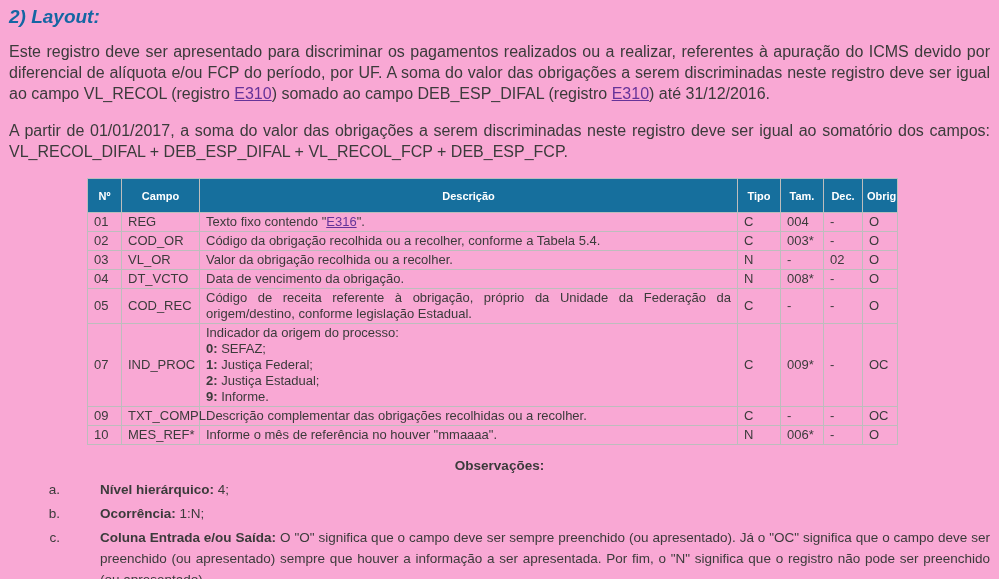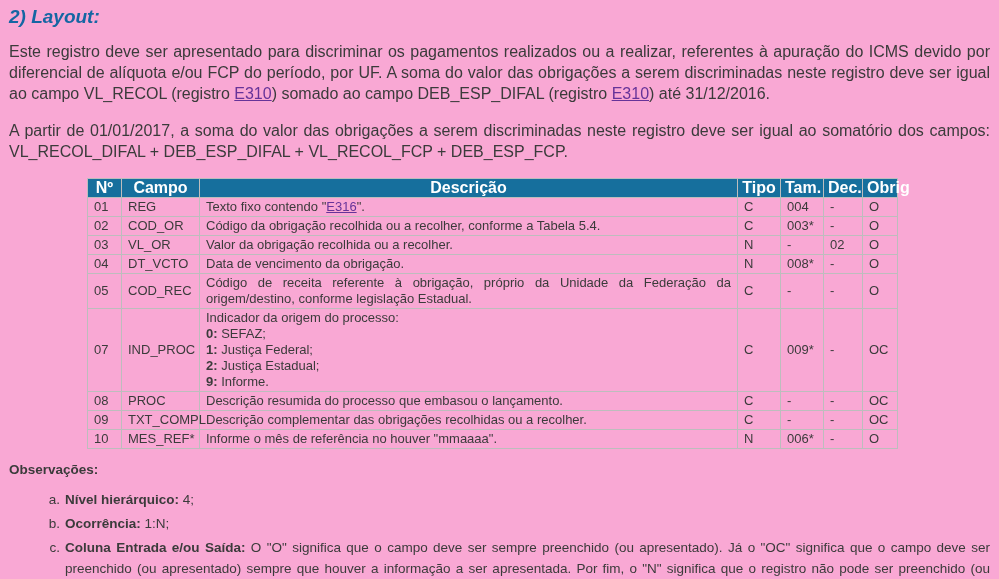--- a/index.html
+++ b/index.html
@@ -47,52 +47,53 @@
     width:810px;
     margin:1px 0 13px 78px;
     font-size:13px;
   }
   table.layout th{
     background:var(--table_header_bg,#166F9D);
     color:var(--table_header_text,#fff);
     font-weight:bold;
     border:1px solid var(--table_border,#BDBDBD);
     padding:0 4px;
-    height:18px;
+    height:34px;
     text-align:center;
-    font-size:16px;
+    font-size:11px;
   }
   table.layout td{
     border:1px solid var(--table_border,#BDBDBD);
     padding:1px 6px;
     vertical-align:middle;
     line-height:16px;
     height:19px;
   }
   td.c{text-align:left;}
   td.desc{text-align:justify;}
   .obs-heading{
     font-weight:bold;
     font-size:13.5px;
-    margin:0 0 12px 0;
+    margin:0 0 6px 0;
+    text-align:center;
   }
   .obs-list{margin-left:37px;}
   .obs-item{
     display:flex;
     margin-bottom:3px;
     font-size:13.5px;
     line-height:21px;
   }
   .obs-marker{
     flex:none;
     width:14px;
     text-align:right;
     margin-right:5px;
   }
-  .obs-body{flex:1;text-align:justify;}
+  .obs-body{flex:1;text-align:justify;margin-left:35px;}
 </style>
 </head>
 <body>
 
 <div class="page">
 
   <h2 class="title">2) Layout:</h2>
 
   <p class="para"><span>Este registro deve ser apresentado para discriminar os pagamentos realizados ou a realizar, referentes à apuração do ICMS devido por diferencial de alíquota e/ou FCP do período, por UF. A soma do valor das obrigações a serem discriminadas neste registro deve ser igual ao campo VL_RECOL (registro </span><a href="#" class="doc-link">E310</a><span>) somado ao campo DEB_ESP_DIFAL (registro </span><a href="#" class="doc-link">E310</a><span>) até 31/12/2016.</span></p>
 
@@ -168,29 +169,20 @@
       <tr>
         <td class="c">07</td>
         <td>IND_PROC</td>
         <td class="desc"><span>Indicador da origem do processo:</span><br>
           <b>0:</b><span> SEFAZ;</span><br>
           <b>1:</b><span> Justiça Federal;</span><br>
           <b>2:</b><span> Justiça Estadual;</span><br>
           <b>9:</b><span> Informe.</span></td>
         <td class="c">C</td>
         <td class="c">009*</td>
-        <td class="c">-</td>
-        <td class="c">OC</td>
-      </tr>
-      <tr>
-        <td class="c">08</td>
-        <td>PROC</td>
-        <td class="desc">Descrição resumida do processo que embasou o lançamento.</td>
-        <td class="c">C</td>
-        <td class="c">-</td>
         <td class="c">-</td>
         <td class="c">OC</td>
       </tr>
       <tr>
         <td class="c">09</td>
         <td>TXT_COMPL</td>
         <td class="desc">Descrição complementar das obrigações recolhidas ou a recolher.</td>
         <td class="c">C</td>
         <td class="c">-</td>
         <td class="c">-</td>

